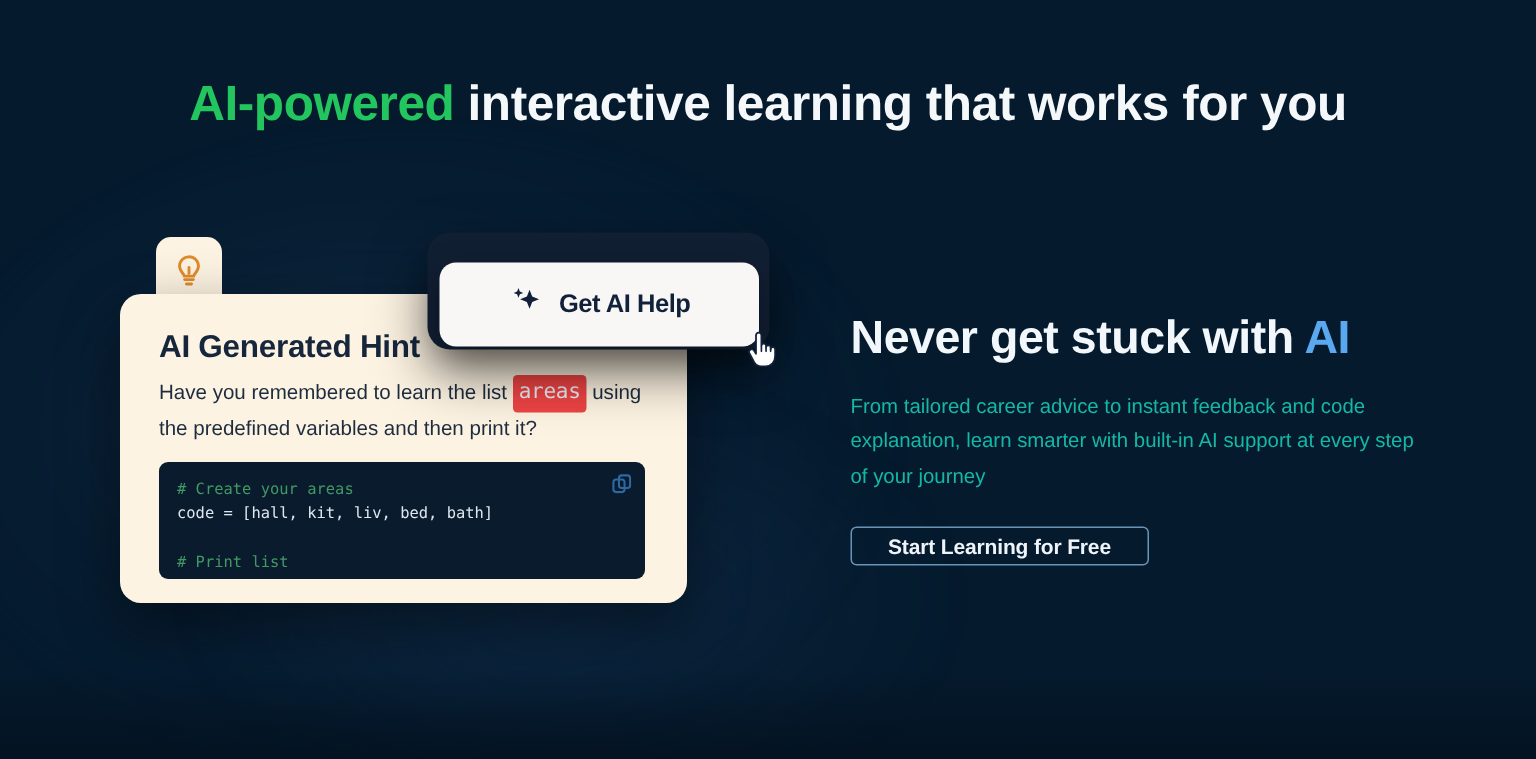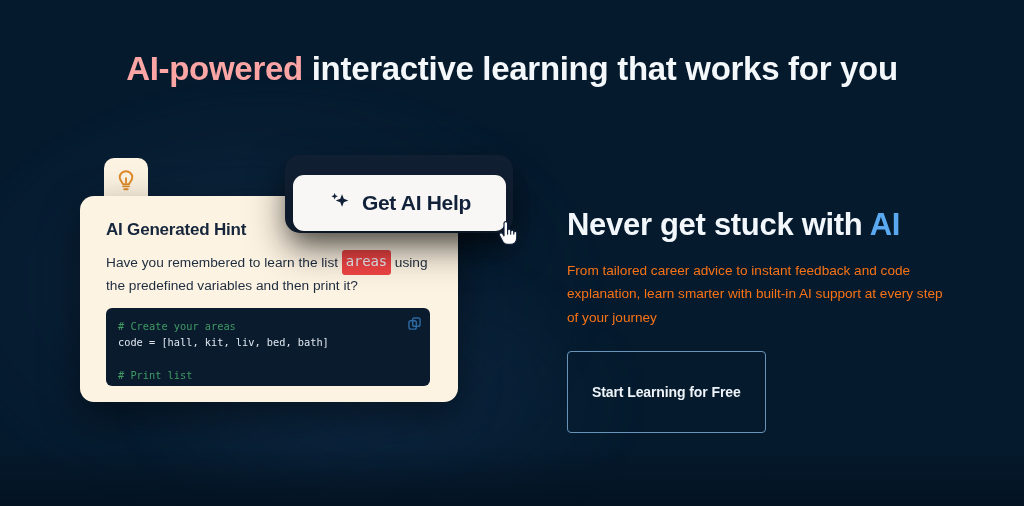--- a/index.html
+++ b/index.html
@@ -17,31 +17,31 @@
     filter:blur(8px);pointer-events:none;}
   .glow-b{position:absolute;left:120px;top:250px;width:520px;height:300px;border-radius:50%;
     background:radial-gradient(ellipse at 50% 50%, rgba(30,68,110,0.26) 0%, rgba(5,26,45,0) 70%);
     filter:blur(14px);pointer-events:none;}
   .bottom-fade{position:absolute;left:0;bottom:0;width:1024px;height:60px;
     background:linear-gradient(180deg, rgba(5,26,45,0) 0%, rgba(3,17,31,0.85) 100%);pointer-events:none;}
 
   
   .headline{position:absolute;left:0;top:48px;width:1024px;text-align:center;
     font-size:33px;font-weight:bold;letter-spacing:-0.3px;color:#f4f8fb;line-height:1.25;}
-  .headline .accent{color:#fca5a5;}
+  .headline .accent{color:#22c55e;}
 
   
   .hint-wrap{position:absolute;left:80px;top:158px;width:378px;}
   .hint-tab{position:absolute;left:24px;top:0;width:44px;height:42px;
     background:#fdf3e2;border-radius:10px 10px 0 0;}
   .hint-tab .bulb{position:absolute;left:50%;top:11px;transform:translateX(-50%);}
   .hint-card{position:absolute;left:0;top:38px;width:378px;height:206px;
     background:#fdf3e2;border-radius:14px;
     box-shadow:0 14px 40px rgba(0,0,0,0.45);}
-  .hint-title{position:absolute;left:26px;top:62px;font-size:17px;font-weight:bold;
+  .hint-title{position:absolute;left:26px;top:62px;font-size:21px;font-weight:bold;
     color:#16263d;letter-spacing:-0.2px;}
   .hint-body{position:absolute;left:26px;top:92px;width:334px;font-size:13.7px;
     color:#1d2c3f;line-height:1.55;}
   .code-chip{display:inline-block;background:#ef4444;color:#e8eef5;border-radius:3px;
     font-family:"DejaVu Sans Mono", monospace;font-size:14px;padding:1px 4px 2px;
     vertical-align:1px;letter-spacing:-0.2px;}
 
   
   .codeblock{position:absolute;left:26px;top:150px;width:324px;height:78px;
     background:#0b1b2e;border-radius:6px;overflow:hidden;}
@@ -51,29 +51,29 @@
   .c-kw{color:#4f86d6;}
   .copy-icon{position:absolute;right:9px;top:8px;opacity:.95;}
 
   
   .ai-backplate{position:absolute;left:285px;top:155px;width:228px;height:78px;
     background:#111f33;border-radius:15px;box-shadow:0 16px 36px rgba(0,0,0,0.5);}
   .ai-btn{position:absolute;left:293px;top:175px;width:213px;height:56px;
     background:#f8f7f5;border-radius:11px;
     display:flex;align-items:center;justify-content:center;gap:9px;
     box-shadow:0 8px 22px rgba(0,0,0,0.38);}
-  .ai-btn .label{font-size:21px;font-weight:bold;color:#12213a;letter-spacing:-0.3px;}
+  .ai-btn .label{font-size:17px;font-weight:bold;color:#12213a;letter-spacing:-0.3px;}
   .cursor{position:absolute;left:498px;top:221px;}
 
   
   .right{position:absolute;left:567px;top:207px;width:400px;}
   .r-title{font-size:31px;font-weight:bold;color:#f2f7fb;letter-spacing:-0.3px;}
   .r-title .ai{color:#5aa9f0;}
-  .r-body{margin-top:16px;width:385px;font-size:13.6px;line-height:1.72;color:#f97316;}
-  .cta{margin-top:22px;display:inline-block;padding:32px 24px;border:1px solid #6a93b8;
+  .r-body{margin-top:16px;width:385px;font-size:13.6px;line-height:1.72;color:#14b8a6;}
+  .cta{margin-top:22px;display:inline-block;padding:4px 24px;border:1px solid #6a93b8;
     border-radius:4px;background:transparent;color:#eef4f9;font-size:14px;font-weight:bold;
     letter-spacing:-0.1px;cursor:pointer;font-family:"Liberation Sans", sans-serif;}
 </style>
 </head>
 <body>
 
 <div class="stage">
 
   <div class="glow-a"></div>
   <div class="glow-b"></div>

